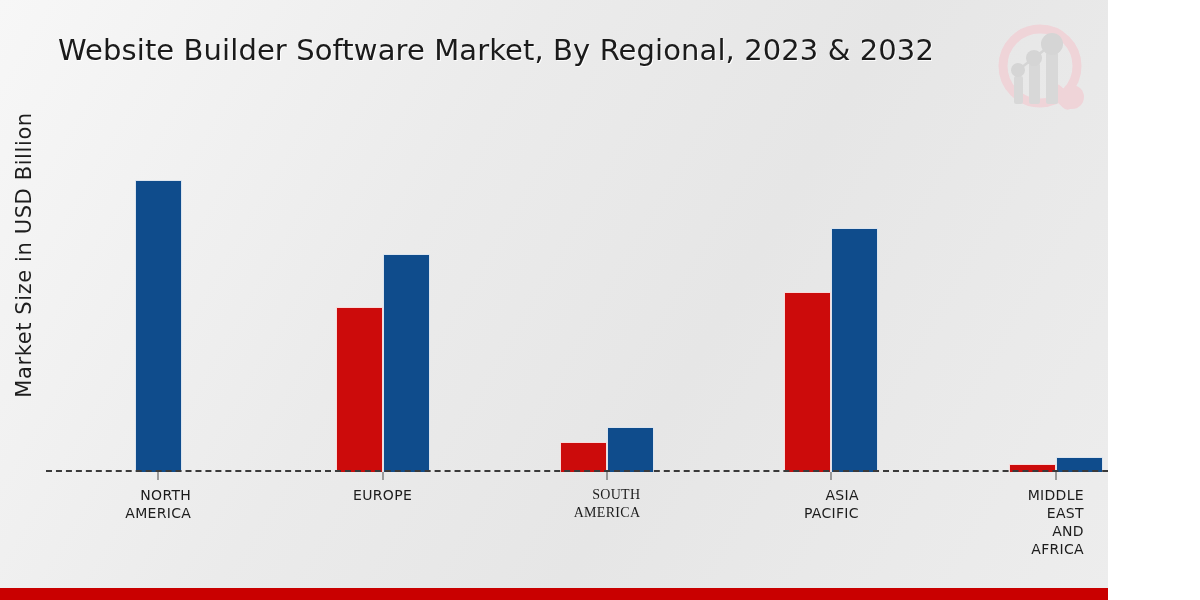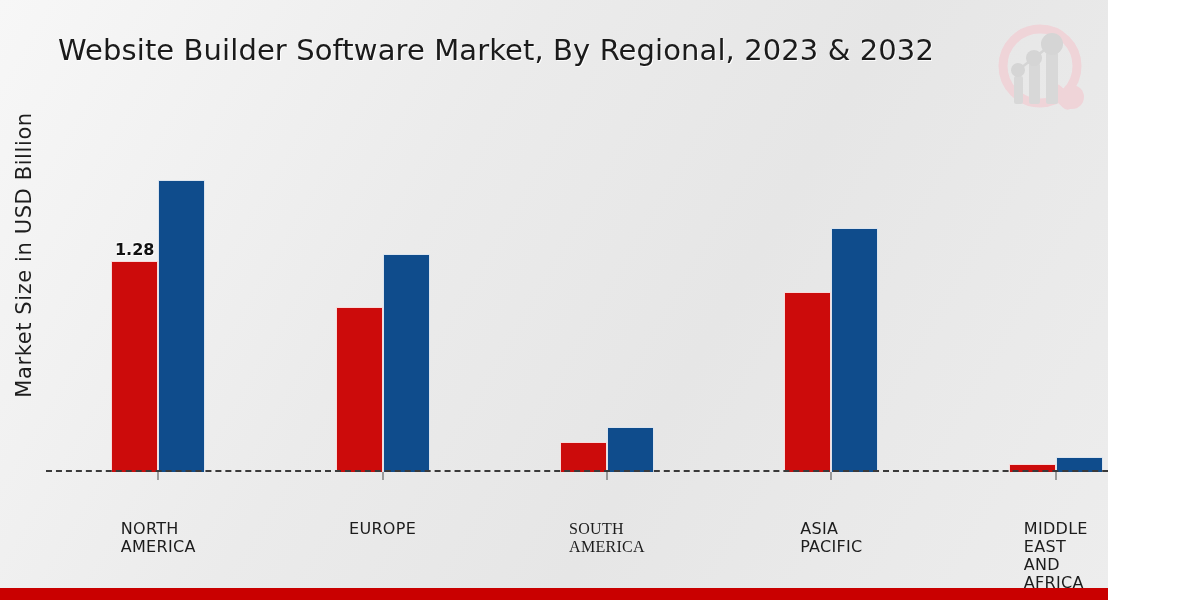--- a/index.html
+++ b/index.html
@@ -145,27 +145,26 @@
     width: 1px;
     height: 8px;
     background: #4a4a4a;
     transform: translateX(-50%);
   }
   .cat-label {
     position: absolute;
     top: calc(100% + 14px);
     left: 50%;
     transform: translateX(-50%);
-    text-align: left;
-    font-size: 16px;
+    text-align: right;
+    font-size: 14px;
     line-height: 18px;
     color: #1c1c1c;
     white-space: pre-line;
     letter-spacing: 0.3px;
-    margin-top: 34px;
   }
 
   
   #bottom-bar {
     position: absolute;
     left: 0;
     bottom: 0;
     width: 100%;
     height: 12px;
   }
@@ -193,23 +192,20 @@
 
   <div id="chart-title">Website Builder Software Market, By Regional, 2023 &amp; 2032</div>
 
   <div id="y-axis-title">Market Size in USD Billion</div>
 
 
   <div id="plot-area">
     <div id="bars-layer">
         <div class="bar-group" style="left: 0px; width: 224.4px;">
           <div class="bars">
-            <div class="bar" style="background: rgb(204, 11, 11); height: 211.364px;">
-              <span class="bar-value">1.28</span>
-            </div>
             <div class="bar" style="background: rgb(15, 76, 140); height: 292.277px;"></div>
           </div>
           <span class="tick-mark"></span>
           <div class="cat-label">NORTH
 AMERICA</div>
         </div>
         <div class="bar-group" style="left: 224.4px; width: 224.4px;">
           <div class="bars">
             <div class="bar" style="background: rgb(204, 11, 11); height: 165.128px;"></div>
             <div class="bar" style="background: rgb(15, 76, 140); height: 217.969px;"></div>

